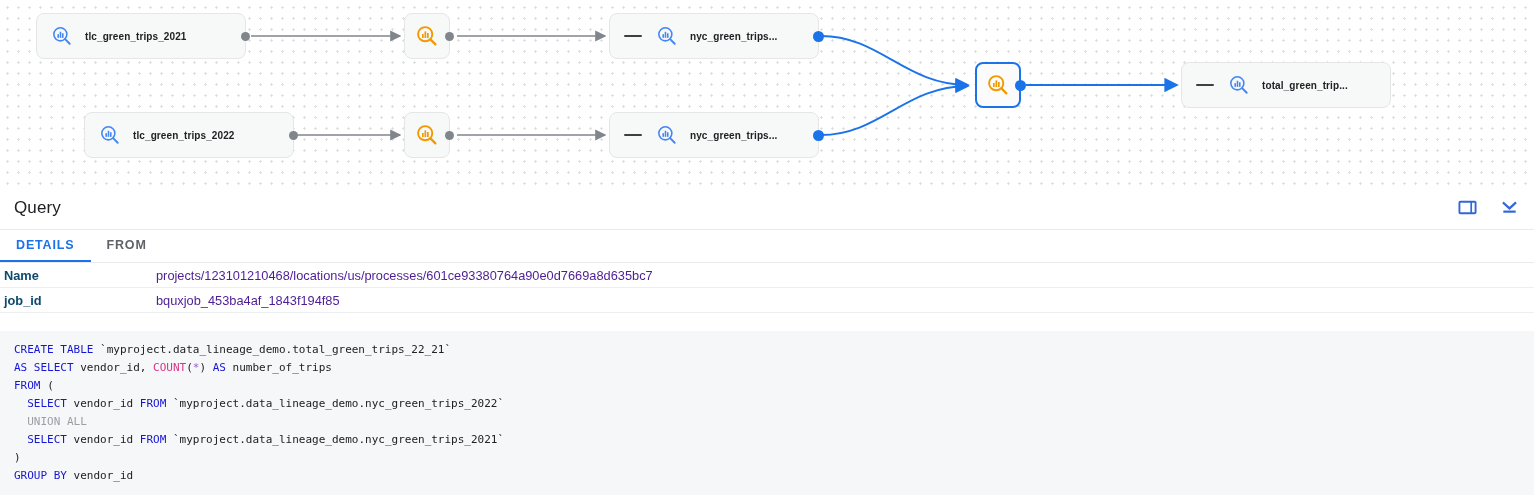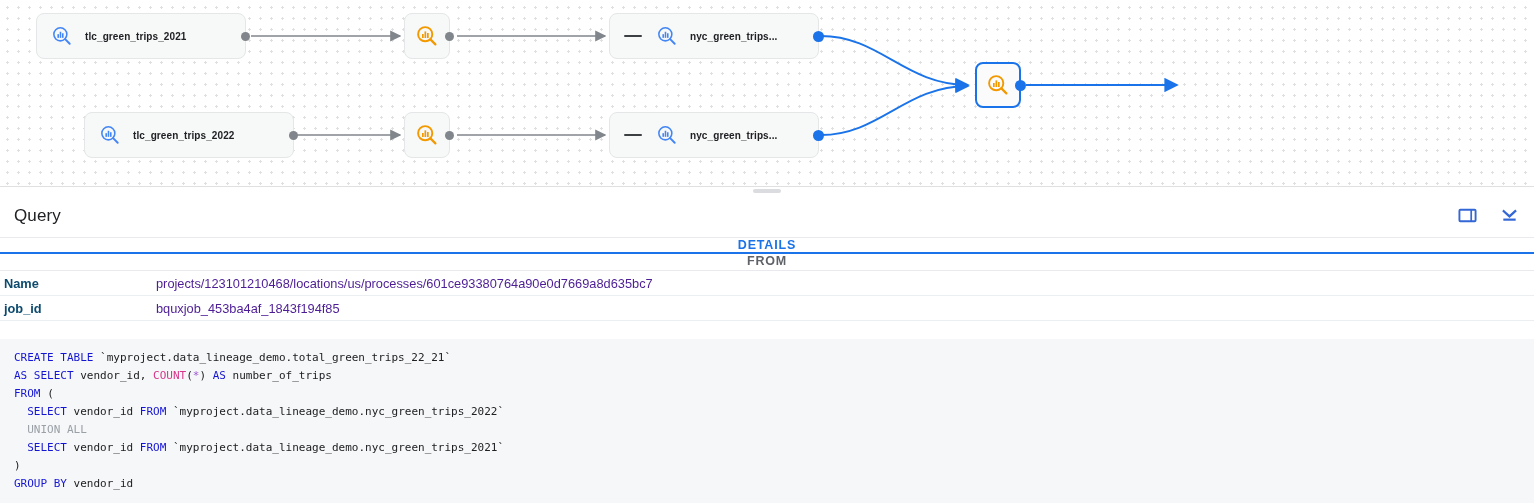--- a/index.html
+++ b/index.html
@@ -56,34 +56,34 @@
   .splitter{
     position:absolute;left:0;top:186px;width:1534px;height:8px;
     border-top:1px solid #e0e0e0;background:#fff;
   }
   .splitter .grip{
     position:absolute;left:50%;transform:translateX(-50%);top:2px;
     width:28px;height:4px;border-radius:2px;background:#dadce0;
   }
 
   
-  .panel{position:absolute;left:0;top:194px;width:1534px;height:309px;background:#fff;}
+  .panel{position:absolute;left:0;top:186px;width:1534px;height:309px;background:#fff;}
   .panel-head{
     height:44px;display:flex;align-items:center;
     padding:0 14px 0 14px;box-sizing:border-box;
     border-bottom:1px solid #e8eaed;
   }
   .panel-title{font-size:17px;color:#202124;font-weight:400;letter-spacing:.1px;}
   .head-spacer{flex:1;}
   .head-icons{display:flex;align-items:center;gap:20px;}
   .icon-btn{width:22px;height:22px;display:flex;align-items:center;justify-content:center;cursor:pointer;line-height:0;}
 
   .tabs{
     height:32px;display:flex;align-items:stretch;
-    border-bottom:1px solid #e8eaed;padding-left:0;flex-direction:column;
+    border-bottom:1px solid #e8eaed;padding-left:0;
   }
   .tab{
     display:flex;align-items:center;justify-content:center;
     font-size:12.5px;font-weight:600;letter-spacing:.85px;
     color:#5f6368;padding:0 16px;cursor:pointer;
     box-sizing:border-box;border-bottom:2.5px solid transparent;
   }
   .tab.active{color:#1a73e8;border-bottom-color:#1a73e8;}
 
   .kv-table{width:100%;border-collapse:collapse;table-layout:fixed;}
@@ -259,20 +259,37 @@
             <g fill="#f29900">
               <rect x="7" y="10" width="1.7" height="4"></rect>
               <rect x="9.5" y="7.4" width="1.7" height="6.6"></rect>
               <rect x="12" y="9" width="1.7" height="5"></rect>
             </g>
           </svg>
       </span>
       <span class="dot blue" style="right:-7px;top:16px;"></span>
     </div>
 
+    <div class="node table" style="left:1181px;top:62px;width:210px;">
+      <span class="dash"></span>
+      <span class="nicon">
+        <svg width="22" height="22" viewBox="0 0 24 24">
+            <g fill="none" stroke="#4285f4" stroke-width="1.7">
+              <circle cx="10.2" cy="10.2" r="7.1"></circle>
+              <line x1="15.4" y1="15.4" x2="20.4" y2="20.4" stroke-width="2.1" stroke-linecap="round"></line>
+            </g>
+            <g fill="#4285f4">
+              <rect x="7" y="10" width="1.7" height="4"></rect>
+              <rect x="9.5" y="7.4" width="1.7" height="6.6"></rect>
+              <rect x="12" y="9" width="1.7" height="5"></rect>
+            </g>
+          </svg>
+      </span>
+      <span class="nlabel">total_green_trip...</span>
+    </div>
   </div>
 
   <div class="splitter">
     <div class="grip"></div>
   </div>
 
   <div class="panel">
 
     <div class="panel-head">
       <span class="panel-title">Query</span>

